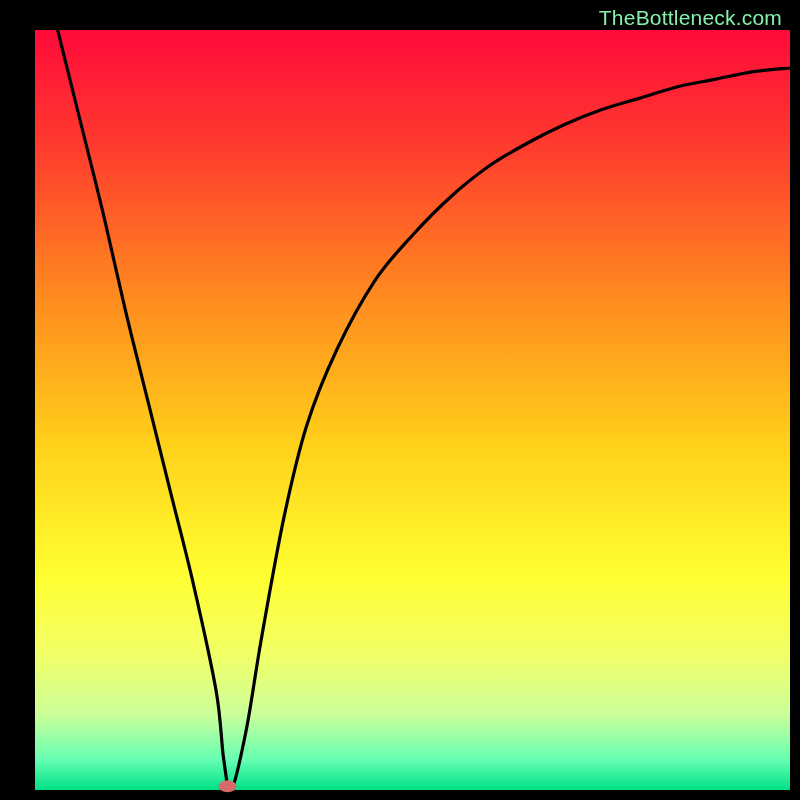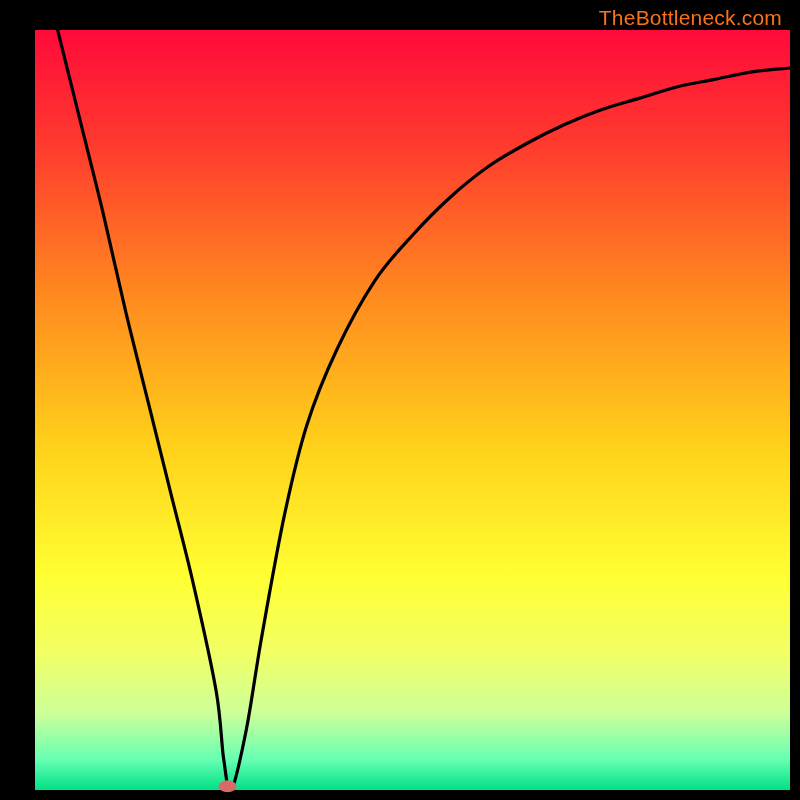--- a/index.html
+++ b/index.html
@@ -15,21 +15,21 @@
     position: absolute;
     top: 0;
     left: 0;
     width: 800px;
     height: 800px;
   }
   .watermark {
     position: absolute;
     top: 6px;
     right: 18px;
-    color: #f97316;
+    color: #86efac;
     font-size: 21px;
     font-weight: 500;
     letter-spacing: 0.2px;
     z-index: 10;
   }
   svg {
     display: block;
   }
 </style>
 </head>

